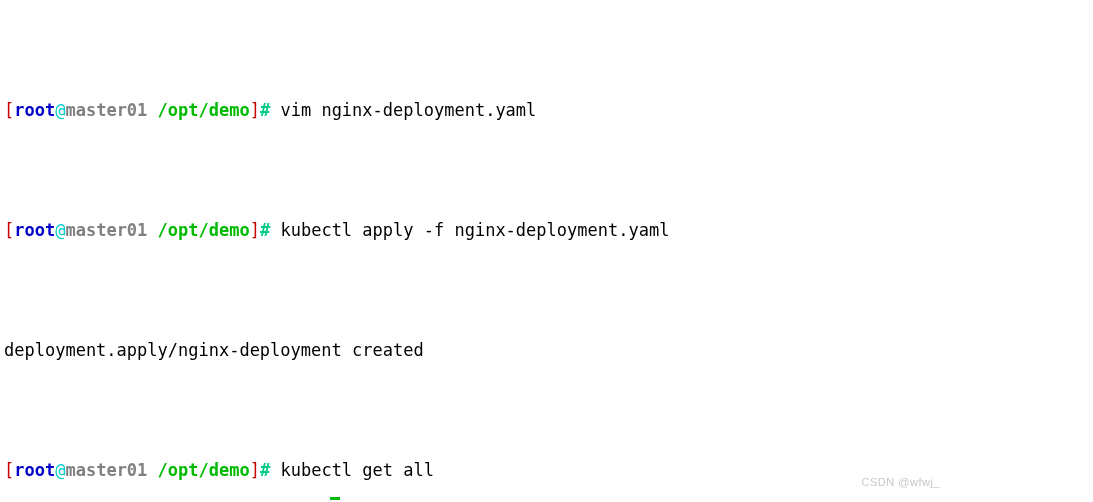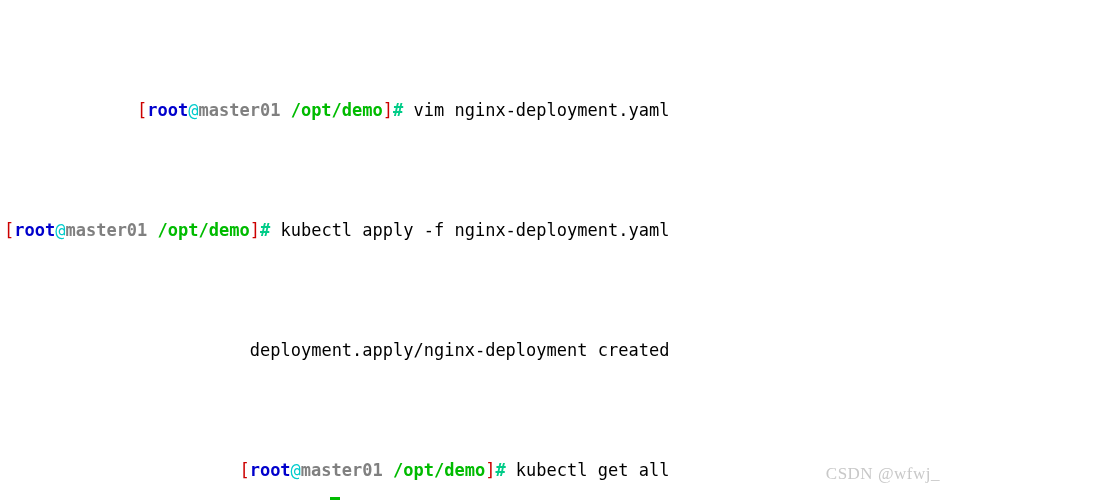--- a/index.html
+++ b/index.html
@@ -11,21 +11,20 @@
     position: relative;
     width: 946px;
     height: 502px;
     background: #ffffff;
     overflow: hidden;
     font-family: "DejaVu Sans Mono", "Liberation Mono", monospace;
     font-size: 17px;
     line-height: 24px;
     letter-spacing: 0px;
     color: #000000;
-    text-align: right;
     -webkit-font-smoothing: none;
   }
   .screen {
     position: absolute;
     top: 2px;
     left: 4px;
     white-space: pre;
   }
   .line {
     height: 24px;
@@ -41,23 +40,23 @@
   .cursor {
     display: inline-block;
     width: 10px;
     height: 3px;
     background: #00bb00;
     vertical-align: baseline;
   }
   .watermark {
     position: absolute;
     right: 6px;
-    bottom: 16px;
-    font-family: Liberation Serif, serif;
-    font-size: 17px;
+    bottom: 8px;
+    font-family: Liberation Sans, sans-serif;
+    font-size: 11px;
     color: #c8c8c8;
     letter-spacing: 0.5px;
     white-space: pre;
   }
 </style>
 </head>
 <body>
 
 <div id="terminal">
   <div class="screen">

